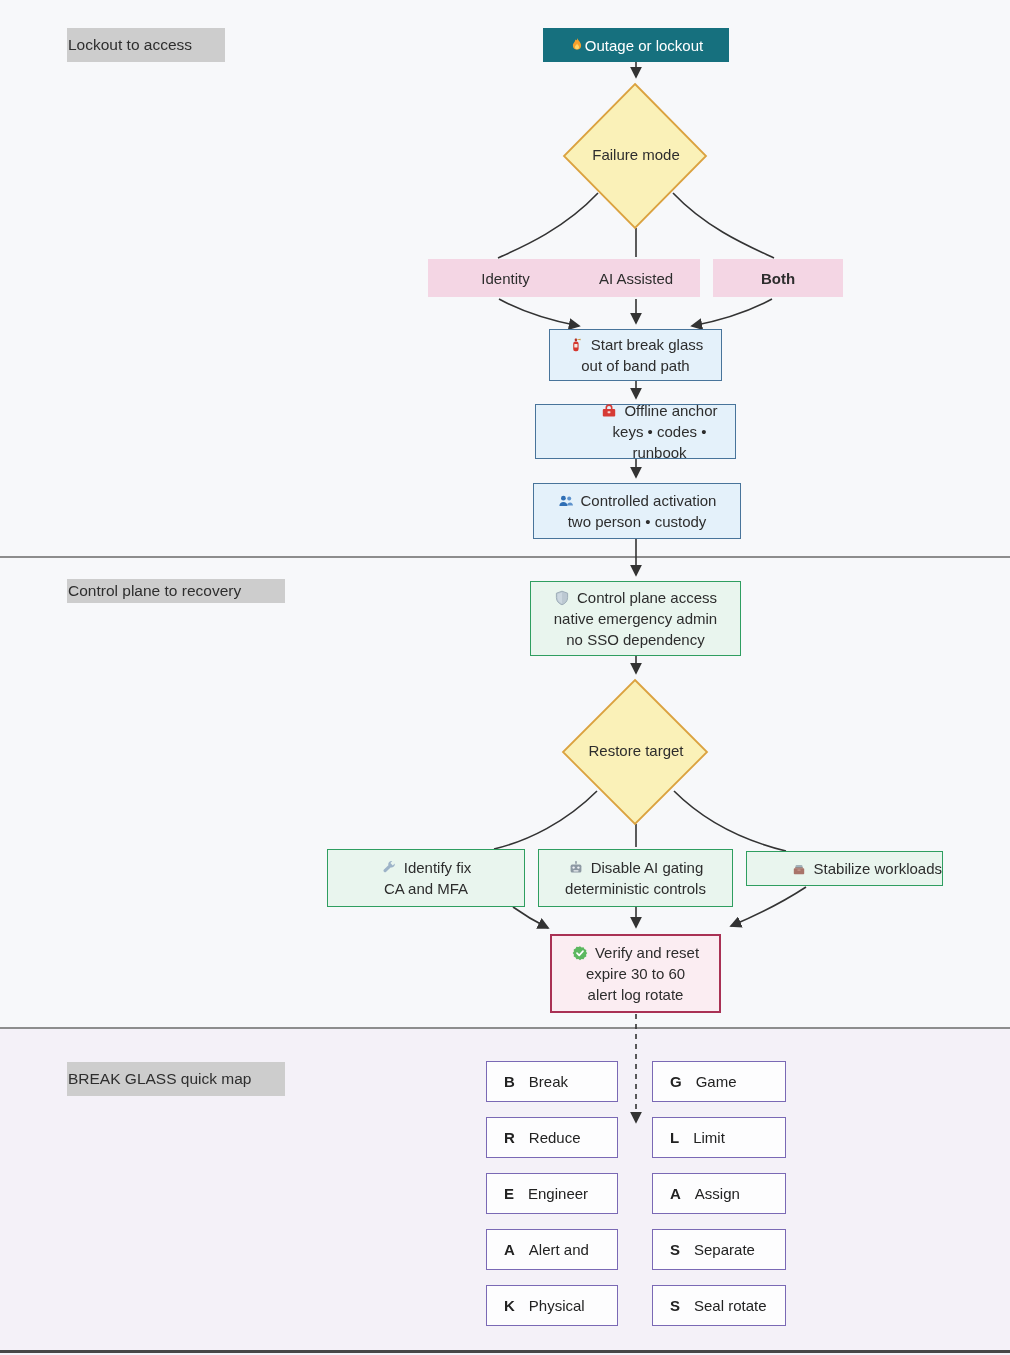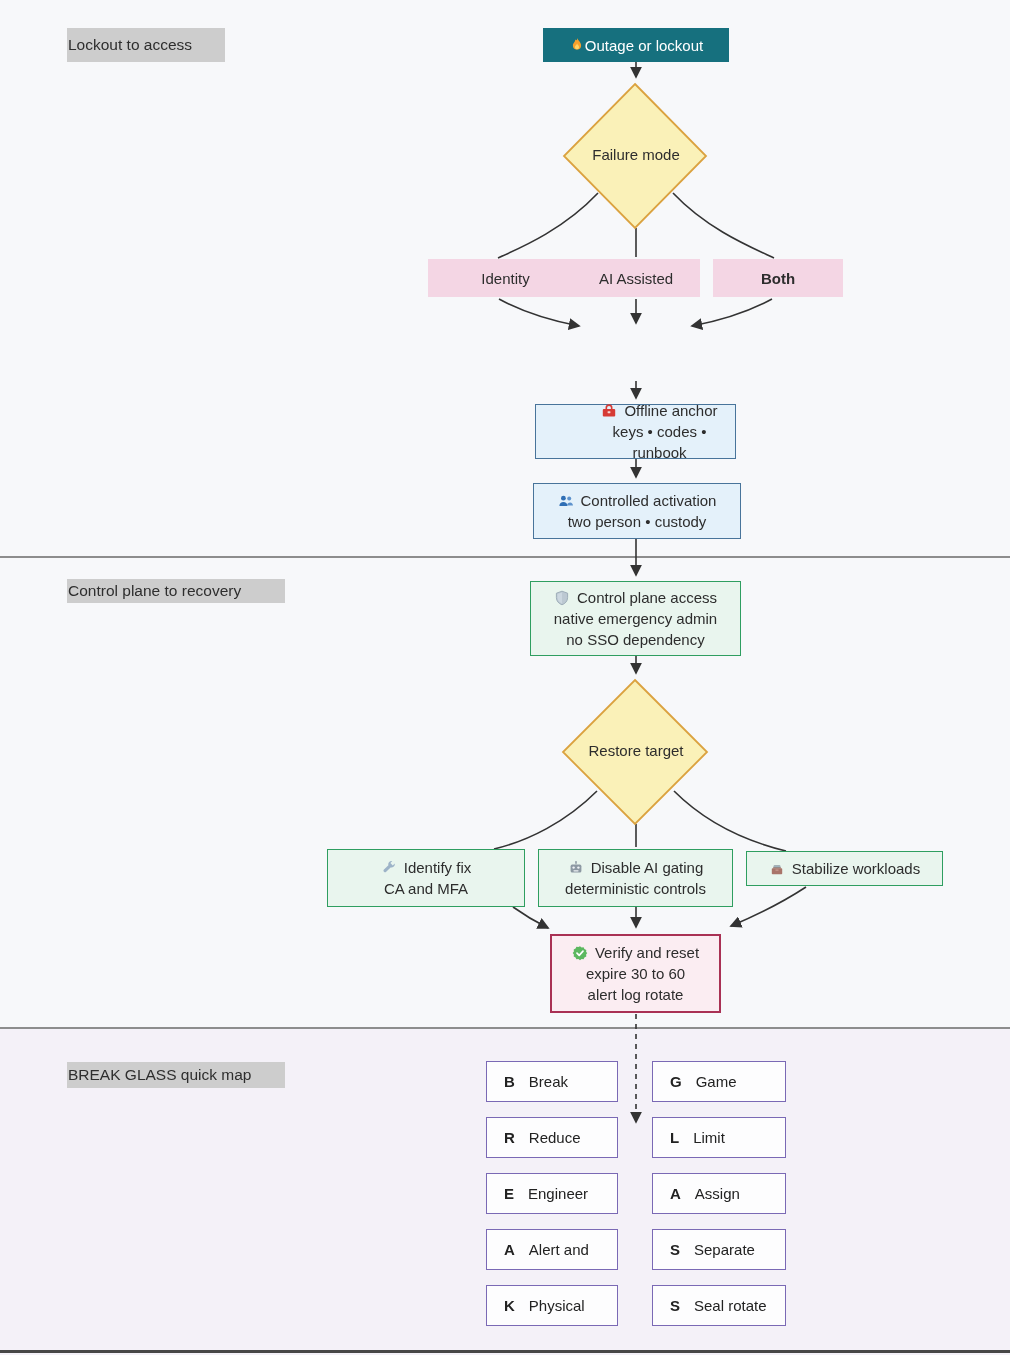--- a/index.html
+++ b/index.html
@@ -22,21 +22,21 @@
 
   .node{position:absolute; box-sizing:border-box; display:flex; flex-direction:column;
         align-items:center; justify-content:center; text-align:center;
         font-size:15px; line-height:21px; color:var(--text);}
   .node .row{display:flex; align-items:center; justify-content:center; gap:7px;}
 
   .section-label{position:absolute; box-sizing:border-box; background:var(--label-bg);
         color:#2e2e2e; font-size:15.5px; display:flex; align-items:center; padding-left:1px;}
   #label-lockout{left:67px; top:28px; width:158px; height:34px;}
   #label-control{left:67px; top:579px; width:218px; height:24px;}
-  #label-breakglass{left:67px; top:1062px; width:218px; height:26px;}
+  #label-breakglass{left:67px; top:1062px; width:218px; height:34px;}
 
   #node-outage{left:543px; top:28px; width:186px; height:34px; background:var(--teal); color:#fff; flex-direction:row; }
 
   .diamond-text{position:absolute; width:160px; text-align:center; font-size:15px; color:var(--text);}
   #text-failure{left:556px; top:146px;}
   #text-restore{left:556px; top:742px;}
 
   .pink{background:var(--pink);}
   #node-identity{left:428px; top:259px; width:155px; height:38px;}
   #node-ai{left:572px; top:259px; width:128px; height:38px;}
@@ -44,21 +44,21 @@
 
   .blue{background:var(--blue-fill); border:1.6px solid var(--blue-border);}
   #node-sbg{left:549px; top:329px; width:173px; height:52px;}
   #node-offline{left:535px; top:404px; width:201px; height:55px;padding-left:48px;}
   #node-ctrlact{left:533px; top:483px; width:208px; height:56px;}
 
   .green{background:var(--green-fill); border:1.6px solid var(--green-border);}
   #node-cpa{left:530px; top:581px; width:211px; height:75px;}
   #node-fix{left:327px; top:849px; width:198px; height:58px;}
   #node-disable{left:538px; top:849px; width:195px; height:58px;}
-  #node-stab{left:746px; top:851px; width:197px; height:35px; flex-direction:row; gap:7px;}
+  #node-stab{left:746px; top:851px; width:197px; height:35px; flex-direction:row; gap:7px;justify-content:flex-end;}
 
   #node-verify{left:550px; top:934px; width:171px; height:79px; background:var(--verify-fill); border:2px solid var(--verify-border);}
 
   .qm-box{position:absolute; box-sizing:border-box; background:#fdfdfe; border:1.6px solid var(--purple-border);
         height:41px; display:flex; align-items:center; padding-left:17px; font-size:15px; color:#222;}
   .qm-key{font-weight:bold; margin-right:14px;}
   .qm-left{left:486px; width:132px;}
   .qm-right{left:652px; width:134px;}
 
   .icon{display:inline-flex; line-height:0;}
@@ -131,20 +131,34 @@
   <div id="node-identity" class="node pink">
     <span>Identity</span>
   </div>
   <div id="node-ai" class="node pink">
     <span>AI Assisted</span>
   </div>
   <div id="node-both" class="node pink">
     <span>Both</span>
   </div>
 
+  <div id="node-sbg" class="node blue">
+    <div class="row">
+      <span class="icon">
+        <svg viewBox="0 0 16 16">
+            <rect x="5.2" y="4.6" width="5.4" height="9.6" rx="2.2" fill="#d5372f"></rect>
+            <rect x="6.8" y="1.6" width="2.2" height="2.6" rx="0.6" fill="#b22c26"></rect>
+            <path d="M8 2.4 L12.6 1.8 L12.6 3.2 Z" fill="#c94"></path>
+            <rect x="6.3" y="7" width="3.2" height="3.4" rx="0.5" fill="#f3e7e2"></rect>
+          </svg>
+      </span>
+      <span>Start break glass</span>
+    </div>
+    <div>out of band path</div>
+  </div>
 
   <div id="node-offline" class="node blue">
     <div class="row">
       <span class="icon">
         <svg viewBox="0 0 16 16">
             <path d="M5.3 6.5 V4.8 a2.7 2.7 0 0 1 5.4 0 V6.5" fill="none" stroke="#d63b35" stroke-width="1.6"></path>
             <rect x="1.8" y="6" width="12.4" height="7.4" rx="1" fill="#d63b35"></rect>
             <rect x="6.6" y="8.2" width="2.8" height="2" rx="0.4" fill="#f6d7d2"></rect>
           </svg>
       </span>

